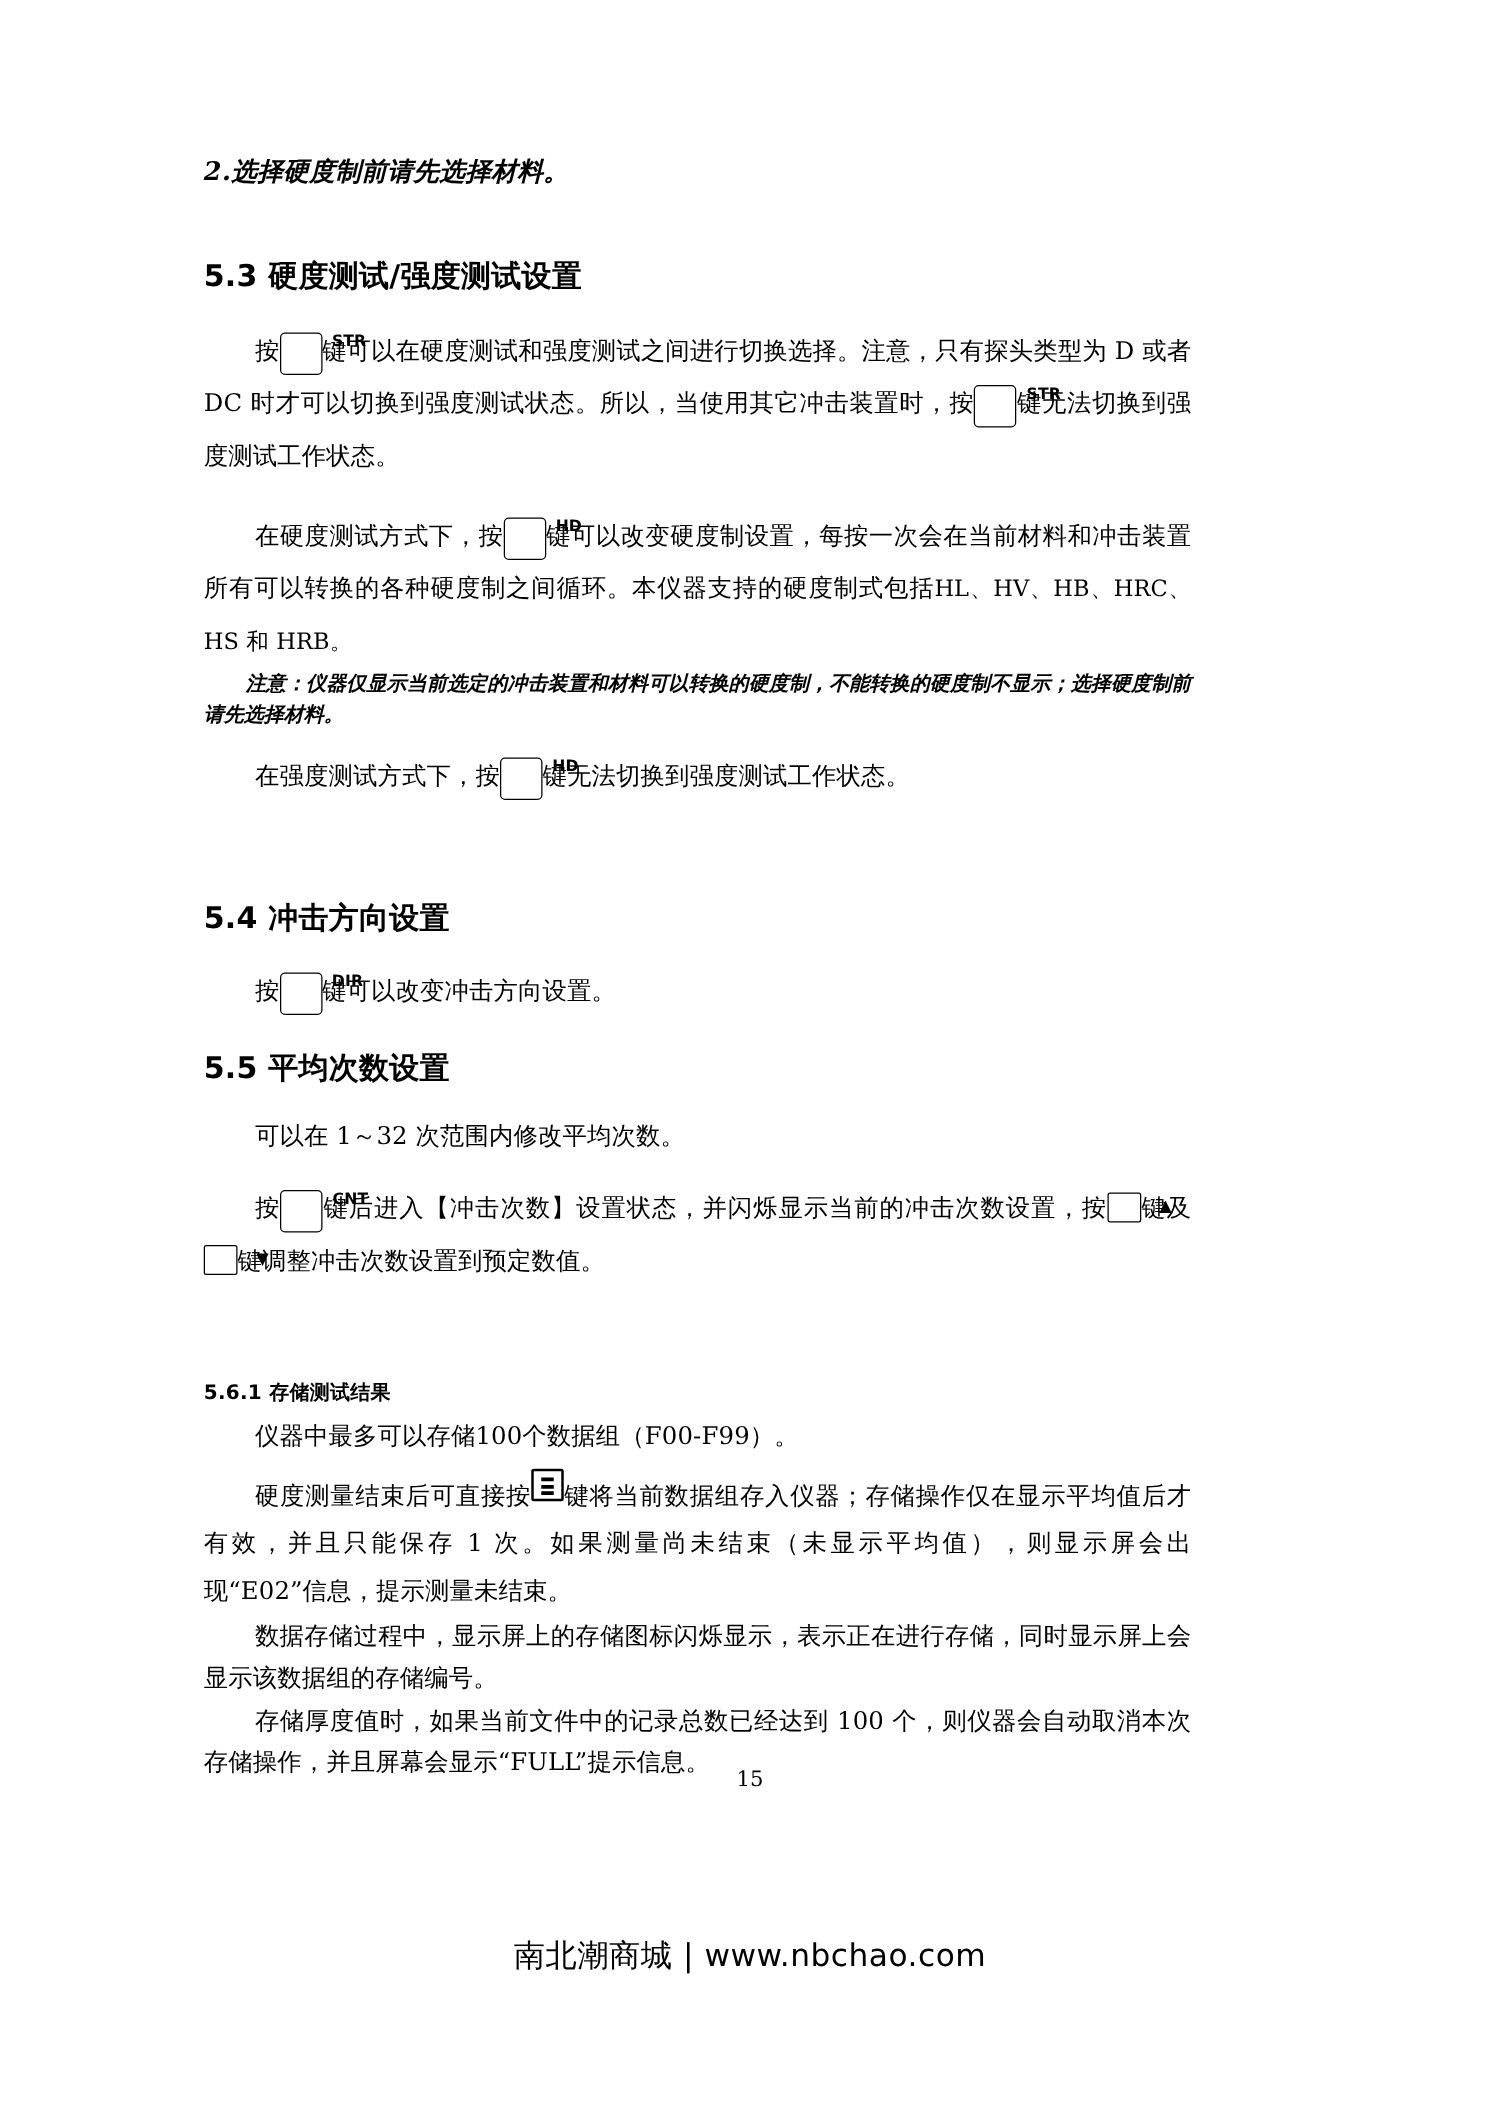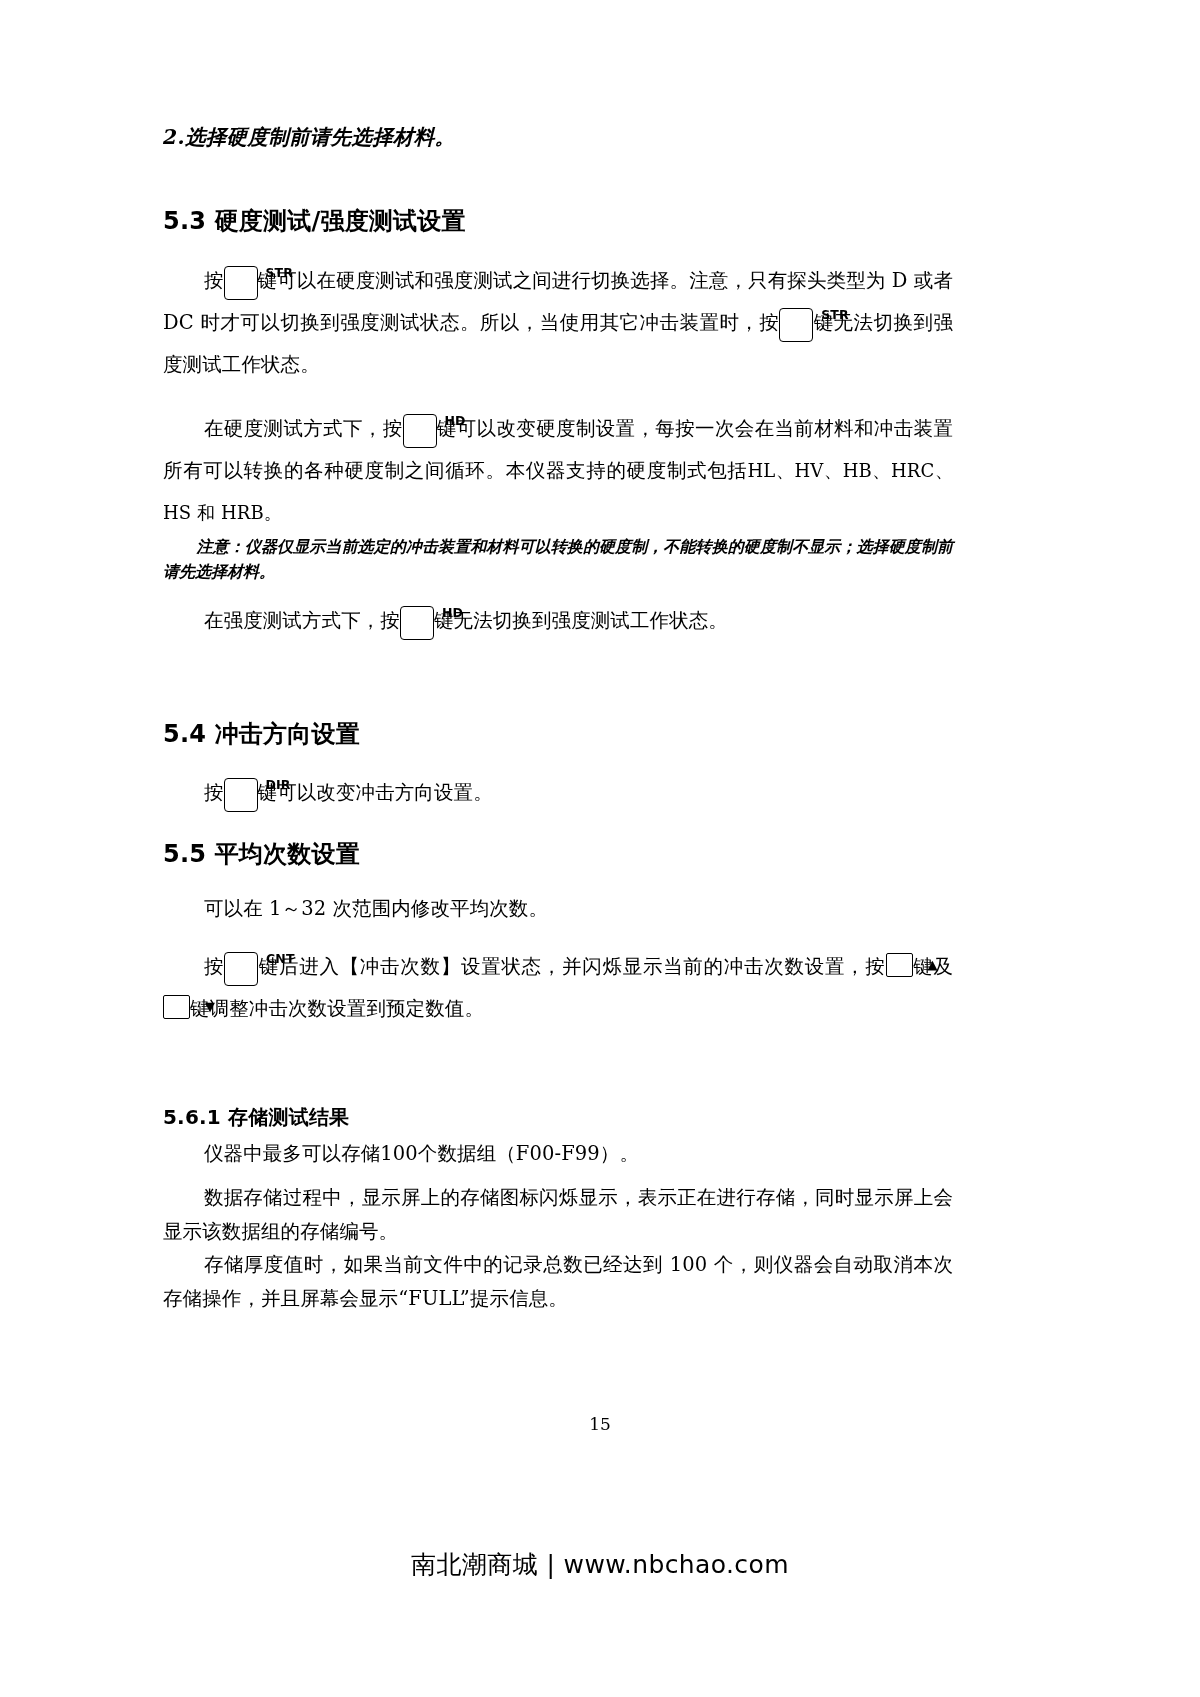--- a/index.html
+++ b/index.html
@@ -40,21 +40,21 @@
     font-family: "DejaVu Sans", "Liberation Sans", sans-serif;
     font-weight: bold;
     font-size: 24px;
     line-height: 1.4;
     margin: 0;
     letter-spacing: .2px;
   }
   .h3 {
     font-family: "DejaVu Sans", "Liberation Sans", sans-serif;
     font-weight: bold;
-    font-size: 20px;
+    font-size: 16px;
     line-height: 1.4;
     margin: 0;
     letter-spacing: .2px;
   }
   .para {
     font-family: "DejaVu Serif", "Liberation Serif", serif;
     font-size: 19.5px;
     line-height: 1.95;
     margin: 0;
     text-align: justify;
@@ -228,20 +228,23 @@
     <div class="sp-14"></div>
 
     <h3 class="h3">5.6.1 存储测试结果</h3>
 
     <div class="sp-6"></div>
 
     <p class="para indent tight">仪器中最多可以存储100个数据组（F00-F99）。</p>
 
     <div class="sp-10"></div>
 
+    <p class="para indent">
+      <span>硬度测量结束后可直接按</span><span class="keycap store"><i class="a"></i><i class="b"></i><i class="c"></i></span><span>键将当前数据组存入仪器；存储操作仅在显示平均值后才有效，并且只能保存 1 次。如果测量尚未结束（未显示平均值），则显示屏会出现“E02”信息，提示测量未结束。</span>
+    </p>
 
     <p class="para indent tight">数据存储过程中，显示屏上的存储图标闪烁显示，表示正在进行存储，同时显示屏上会显示该数据组的存储编号。</p>
 
     <p class="para indent tight">存储厚度值时，如果当前文件中的记录总数已经达到 100 个，则仪器会自动取消本次存储操作，并且屏幕会显示“FULL”提示信息。</p>
 
   </div>
 
   <div class="page-number">15</div>
   <div class="footer-brand">南北潮商城 | www.nbchao.com</div>
 </div>

